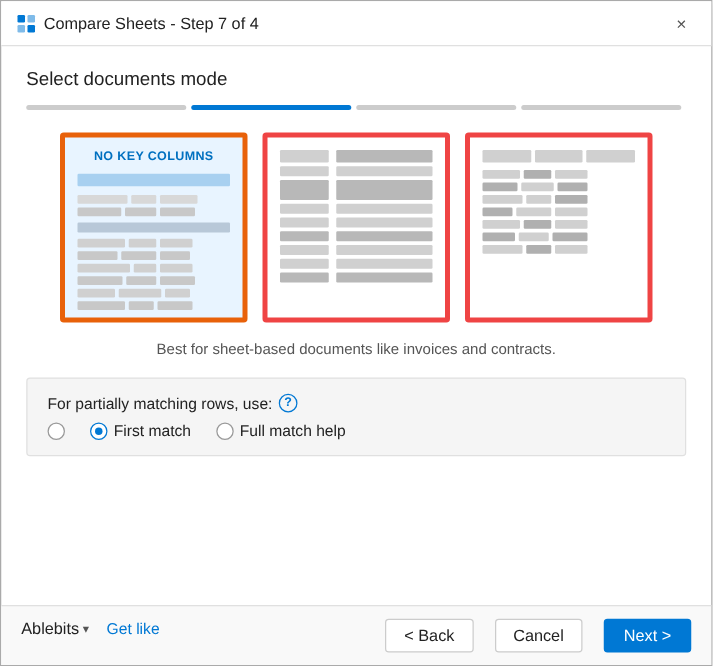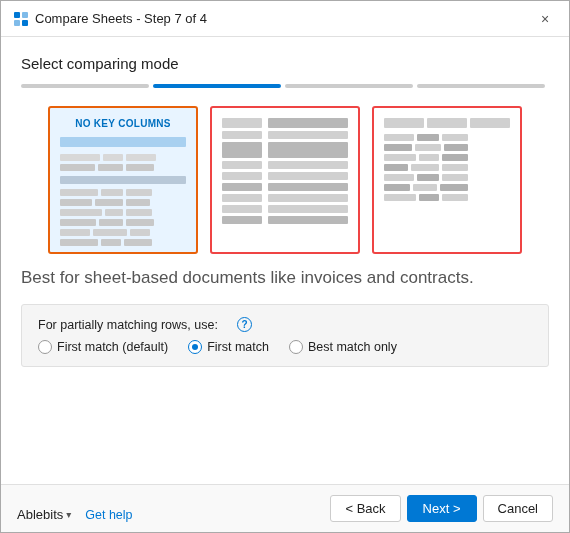--- a/index.html
+++ b/index.html
@@ -85,21 +85,21 @@
       background: #0078d4;
     }
     .mode-cards {
       display: flex;
       gap: 12px;
       justify-content: center;
       margin-bottom: 14px;
     }
     .mode-card {
       width: 150px;
-      border: 2px solid #ef4444;
+      border: 4px solid #ef4444;
       border-radius: 3px;
       padding: 10px 10px 6px 10px;
       cursor: pointer;
       background: #fff;
     }
     .mode-card.selected {
       border-color: #e8610a;
       background: #e8f4ff;
     }
     .mode-card-title {
@@ -160,39 +160,39 @@
       display: flex;
       gap: 3px;
     }
     .cbc-cell {
       height: 7px;
       border-radius: 1px;
       background: #d0d0d0;
     }
     .cbc-cell.dark { background: #b0b0b0; }
     .mode-desc {
-      text-align: left;
+      text-align: center;
       color: #555;
-      font-size: 17px;
+      font-size: 12px;
       margin-bottom: 16px;
     }
     .partial-match-section {
       background: #f5f5f5;
       border: 1px solid #e0e0e0;
       border-radius: 3px;
       padding: 12px 16px;
       margin-bottom: 10px;
     }
     .partial-match-label {
       font-size: 12.5px;
       color: #222;
       margin-bottom: 8px;
       display: flex;
       align-items: center;
-      gap: 19px;
+      gap: 5px;
     }
     .help-icon {
       width: 15px;
       height: 15px;
       border-radius: 50%;
       border: 1.5px solid #0078d4;
       color: #0078d4;
       font-size: 10px;
       display: inline-flex;
       align-items: center;
@@ -229,21 +229,21 @@
     .radio-inner {
       width: 6px;
       height: 6px;
       border-radius: 50%;
       background: #0078d4;
     }
     .footer {
       border-top: 1px solid #e0e0e0;
       padding: 10px 16px;
       display: flex;
-      align-items: flex-end;
+      align-items: flex-start;
       justify-content: space-between;
       background: #f9f9f9;
     }
     .footer-left {
       display: flex;
       align-items: center;
       gap: 14px;
     }
     .ablebits-logo {
       font-size: 13px;
@@ -258,21 +258,21 @@
       color: #555;
     }
     .get-help-link {
       color: #0078d4;
       font-size: 12.5px;
       cursor: pointer;
       text-decoration: none;
     }
     .footer-right {
       display: flex;
-      gap: 6px;
+      gap: 17px;
     }
     .btn {
       padding: 5px 14px;
       font-size: 13px;
       border-radius: 3px;
       border: 1px solid #ccc;
       background: #fff;
       cursor: pointer;
       color: #222;
       min-width: 70px;
@@ -296,21 +296,21 @@
         <rect x="9" y="1" width="6" height="6" fill="#0078d4" rx="1" opacity="0.5"></rect>
         <rect x="1" y="9" width="6" height="6" fill="#0078d4" rx="1" opacity="0.5"></rect>
         <rect x="9" y="9" width="6" height="6" fill="#0078d4" rx="1"></rect>
       </svg>
       <span class="title-text">Compare Sheets - Step 7 of 4</span>
     </div>
     <button class="close-btn">×</button>
   </div>
 
   <div class="content">
-    <div class="section-title">Select comparing mode</div>
+    <div class="section-title">Select documents mode</div>
 
     <div class="step-bar">
       <div class="step-segment"></div>
       <div class="step-segment active"></div>
       <div class="step-segment"></div>
       <div class="step-segment"></div>
     </div>
 
     <div class="mode-cards">
 
@@ -440,46 +440,45 @@
 
     <div class="partial-match-section">
       <div class="partial-match-label">
         <span>For partially matching rows, use:</span>
         <span class="help-icon">?</span>
       </div>
       <div class="radio-group">
 
         <label class="radio-item">
           <div class="radio-outer"></div>
-          <span>First match (default)</span>
         </label>
 
         <label class="radio-item">
           <div class="radio-outer checked">
             <div class="radio-inner"></div>
           </div>
           <span>First match</span>
         </label>
 
         <label class="radio-item">
           <div class="radio-outer"></div>
-          <span>Best match only</span>
+          <span>Full match help</span>
         </label>
       </div>
     </div>
 
   </div>
 
   <div class="footer">
     <div class="footer-left">
       <div class="ablebits-logo">
         <span>Ablebits</span>
         <span class="ablebits-chevron">▾</span>
       </div>
-      <a class="get-help-link" href="#">Get help</a>
+      <a class="get-help-link" href="#">Get like</a>
     </div>
     <div class="footer-right">
       <button class="btn">&lt; Back</button>
+      <button class="btn">Cancel</button>
       <button class="btn primary">Next &gt;</button>
-      <button class="btn">Cancel</button>
     </div>
   </div>
 </div>
 
 </body></html>

